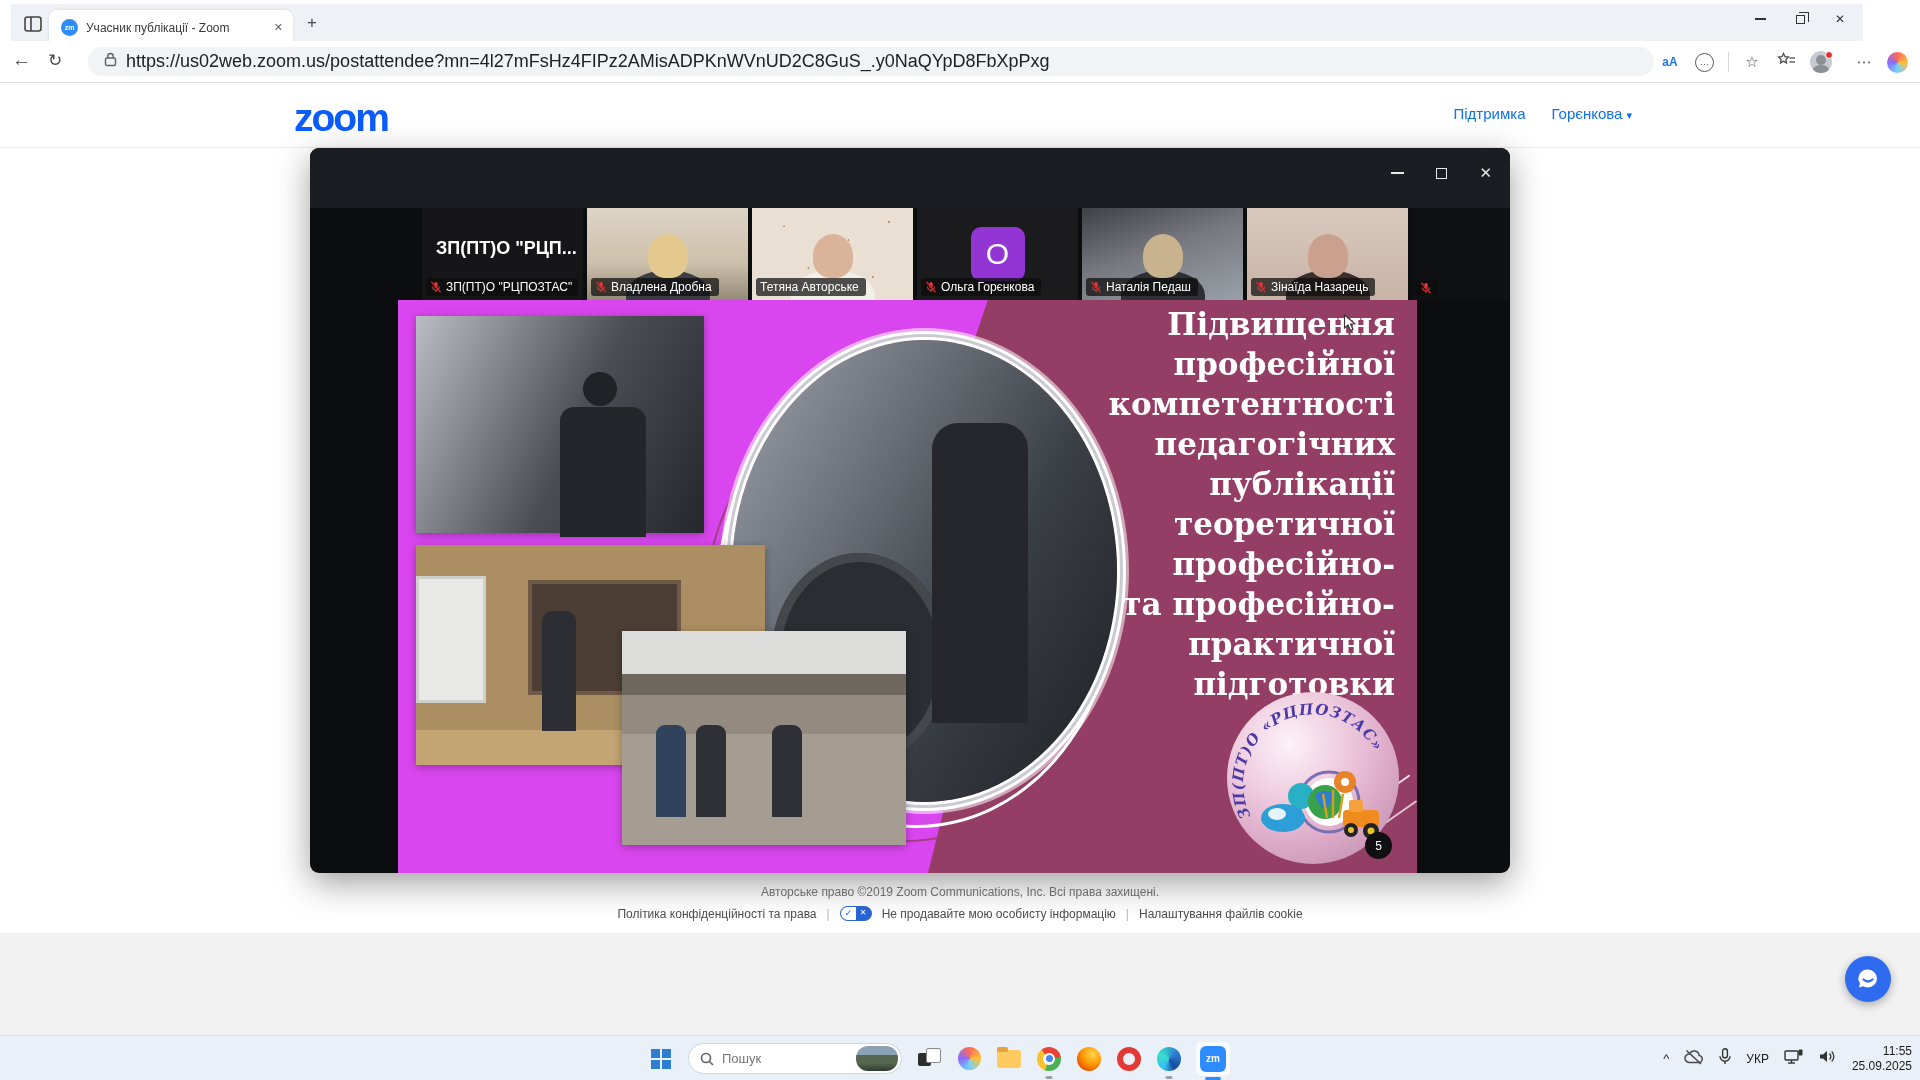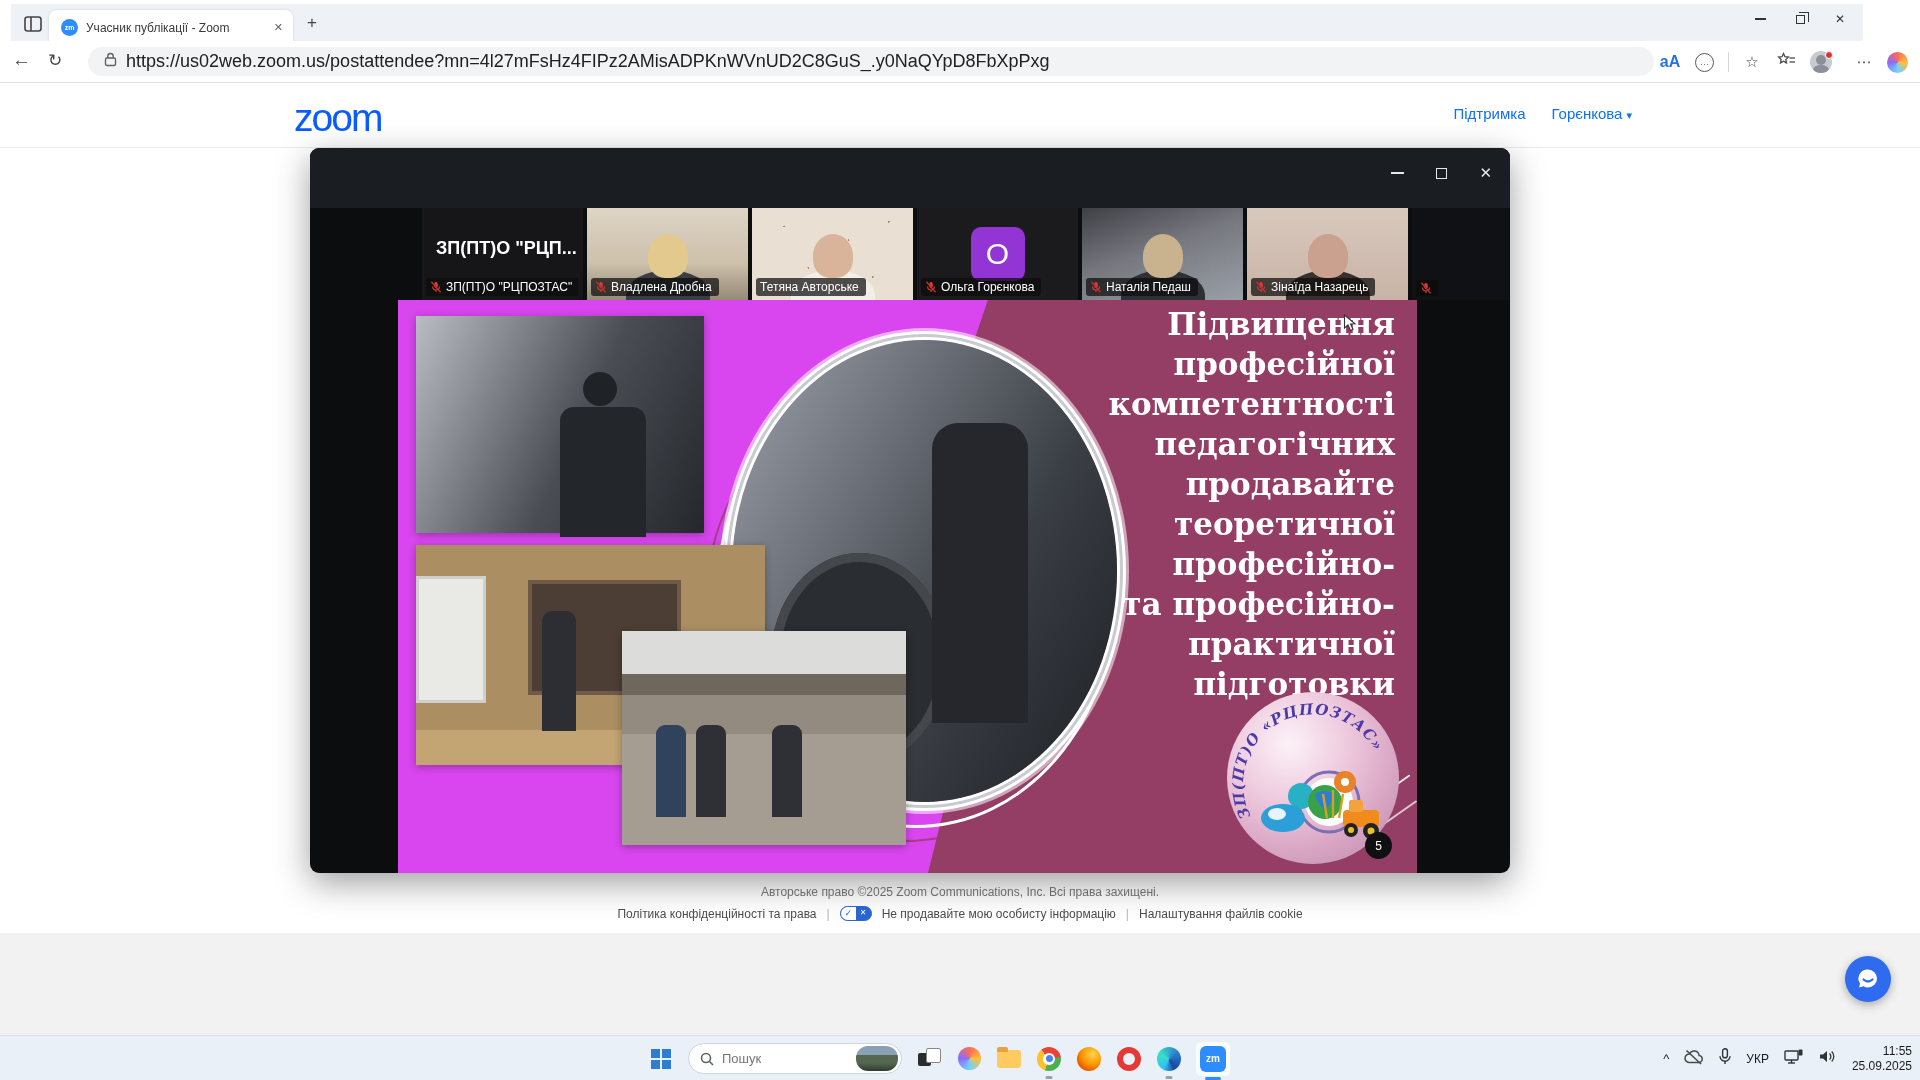--- a/index.html
+++ b/index.html
@@ -30,35 +30,35 @@
   .toolbar { position:absolute; left:0; top:41px; width:1920px; height:42px; background:#fff;
     border-bottom:1px solid #dfe1e5; }
   .nav-back { position:absolute; left:12px; top:8px; font-size:19px; color:#454545; }
   .nav-refresh { position:absolute; left:48px; top:9px; font-size:17px; color:#454545; }
   .addressbar { position:absolute; left:88px; top:6px; width:1566px; height:29px; background:#f1f3f5;
     border-radius:15px; display:flex; align-items:center; }
   .lock-icon { margin-left:16px; flex:0 0 auto; }
   .url { font-size:18px; color:#202124; margin-left:9px; white-space:nowrap; }
   .tb-right { position:absolute; right:0; top:0; height:42px; display:flex; align-items:center; }
   .tb-ic { width:34px; text-align:center; color:#4a4a4a; font-size:15px; }
-  .translate { color:#2673df; font-size:16px; font-weight:bold; }
+  .translate { color:#2673df; font-size:12px; font-weight:bold; }
   .ext-circle { width:19px; height:19px; border:1.6px solid #5a5a5a; border-radius:50%;
     font-size:9px; color:#5a5a5a; display:flex; align-items:center; justify-content:center; margin:0 8px; }
   .tb-div { width:1px; height:20px; background:#d5d8dc; margin:0 6px; }
   .avatar-ic { width:22px; height:22px; border-radius:50%; background:#c7cbd1; position:relative; margin:0 7px; overflow:hidden; }
   .avatar-ic:before { content:""; position:absolute; left:6px; top:4px; width:10px; height:10px; border-radius:50%; background:#8b9097; }
   .avatar-ic:after { content:""; position:absolute; left:3px; top:14px; width:16px; height:10px; border-radius:50%; background:#8b9097; }
   .avatar-dot { position:absolute; right:4px; top:6px; width:8px; height:8px; border-radius:50%; background:#e03131; border:1.5px solid #fff; z-index:2; }
   .copilot { width:21px; height:21px; border-radius:50%; margin:0 12px 0 6px;
     background:conic-gradient(#ff6a55,#ffbe3d,#6fd3ff,#8a6bff,#ff6a55); }
 
   
   .site-header { position:absolute; left:0; top:83px; width:1920px; height:65px; background:#fff;
     border-bottom:1px solid #ebebeb; }
-  .zoom-logo { position:absolute; left:294px; top:13px; font-size:39px; font-weight:normal;
+  .zoom-logo { position:absolute; left:294px; top:13px; font-size:39px; font-weight:bold;
     letter-spacing:-2px; color:#0b5cff; }
   .hdr-links { position:absolute; right:288px; top:22px; display:flex; gap:26px; font-size:15px; color:#0e72ed; }
   .caret { font-size:11px; margin-left:4px; }
   .grey-strip { position:absolute; left:0; top:933px; width:1920px; height:102px; background:#f2f2f2; }
 
   
   .meeting { position:absolute; left:310px; top:148px; width:1200px; height:725px; background:#0c0d0f;
     border-radius:9px; overflow:hidden; box-shadow:0 10px 34px rgba(0,0,0,.38); }
   .m-titlebar { position:absolute; left:0; top:0; width:1200px; height:60px; background:#1a1d21; }
   .m-ctrls { position:absolute; right:0; top:16px; display:flex; align-items:center; gap:32px; padding-right:18px; }
@@ -369,21 +369,21 @@
       <div class="photo photo3">
         <div class="fig f1"></div>
         <div class="fig f2"></div>
         <div class="fig f3"></div>
       </div>
       <div class="slide-title">
           <div>Підвищення</div>
           <div>професійної</div>
           <div>компетентності</div>
           <div>педагогічних</div>
-          <div>продавайте</div>
+          <div>публікації</div>
           <div>теоретичної</div>
           <div>професійно-</div>
           <div>та професійно-</div>
           <div>практичної</div>
           <div>підготовки</div>
         </div>
 
       <div class="sphere">
         <svg width="176" height="176" viewBox="0 0 176 176">
           <defs>
@@ -423,21 +423,21 @@
       </div>
       <div class="page-badge">5</div>
       <div class="cursor">
         <svg width="14" height="18" viewBox="0 0 14 18">
             <path d="M1.5 1 L1.5 14 L5 11 L7.5 16.5 L10 15.3 L7.5 10 L12 9.8 Z" fill="#fff" stroke="#333" stroke-width="1.1"></path>
           </svg>
       </div>
     </div>
   </div>
 
-  <div class="footer1">Авторське право ©2025 Zoom Communications, Inc. Всі права захищені.</div>
+  <div class="footer1">Авторське право ©2019 Zoom Communications, Inc. Всі права захищені.</div>
   <div class="footer2">
     <span>Політика конфіденційності та права</span>
     <span class="f-sep">|</span>
     <span class="priv-badge">
       <span class="pb-l">✓</span>
         <span class="pb-r">✕</span>
     </span>
     <span>Не продавайте мою особисту інформацію</span>
     <span class="f-sep">|</span>
     <span>Налаштування файлів cookie</span>

